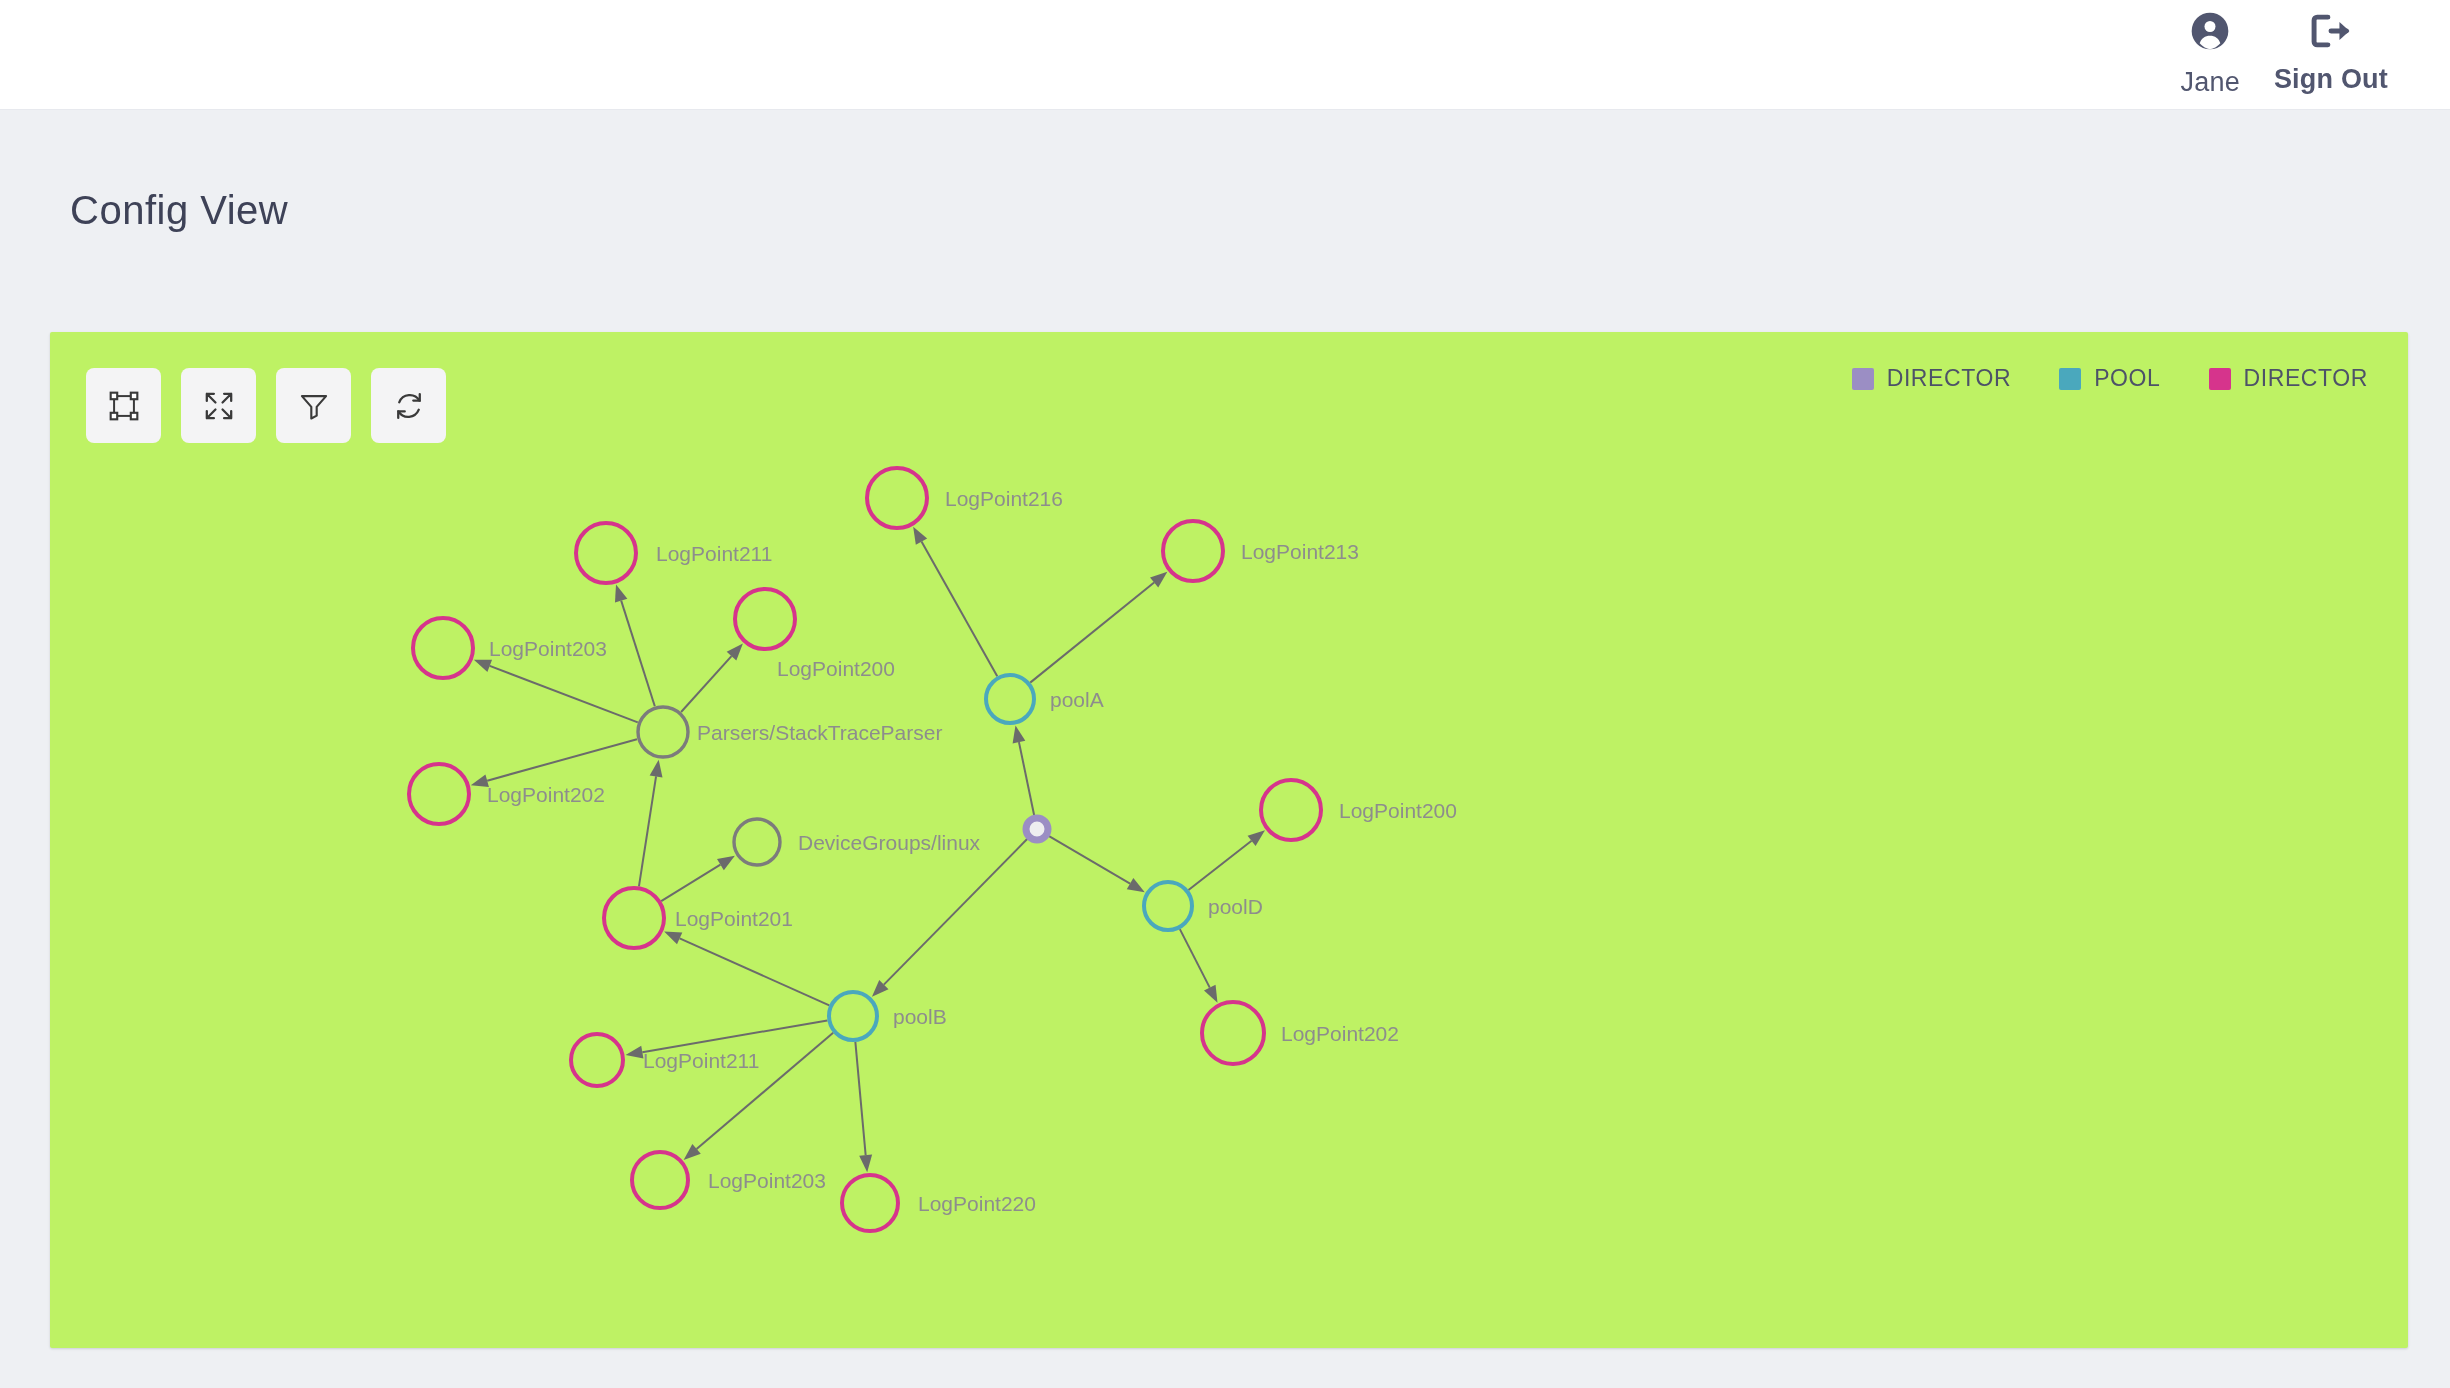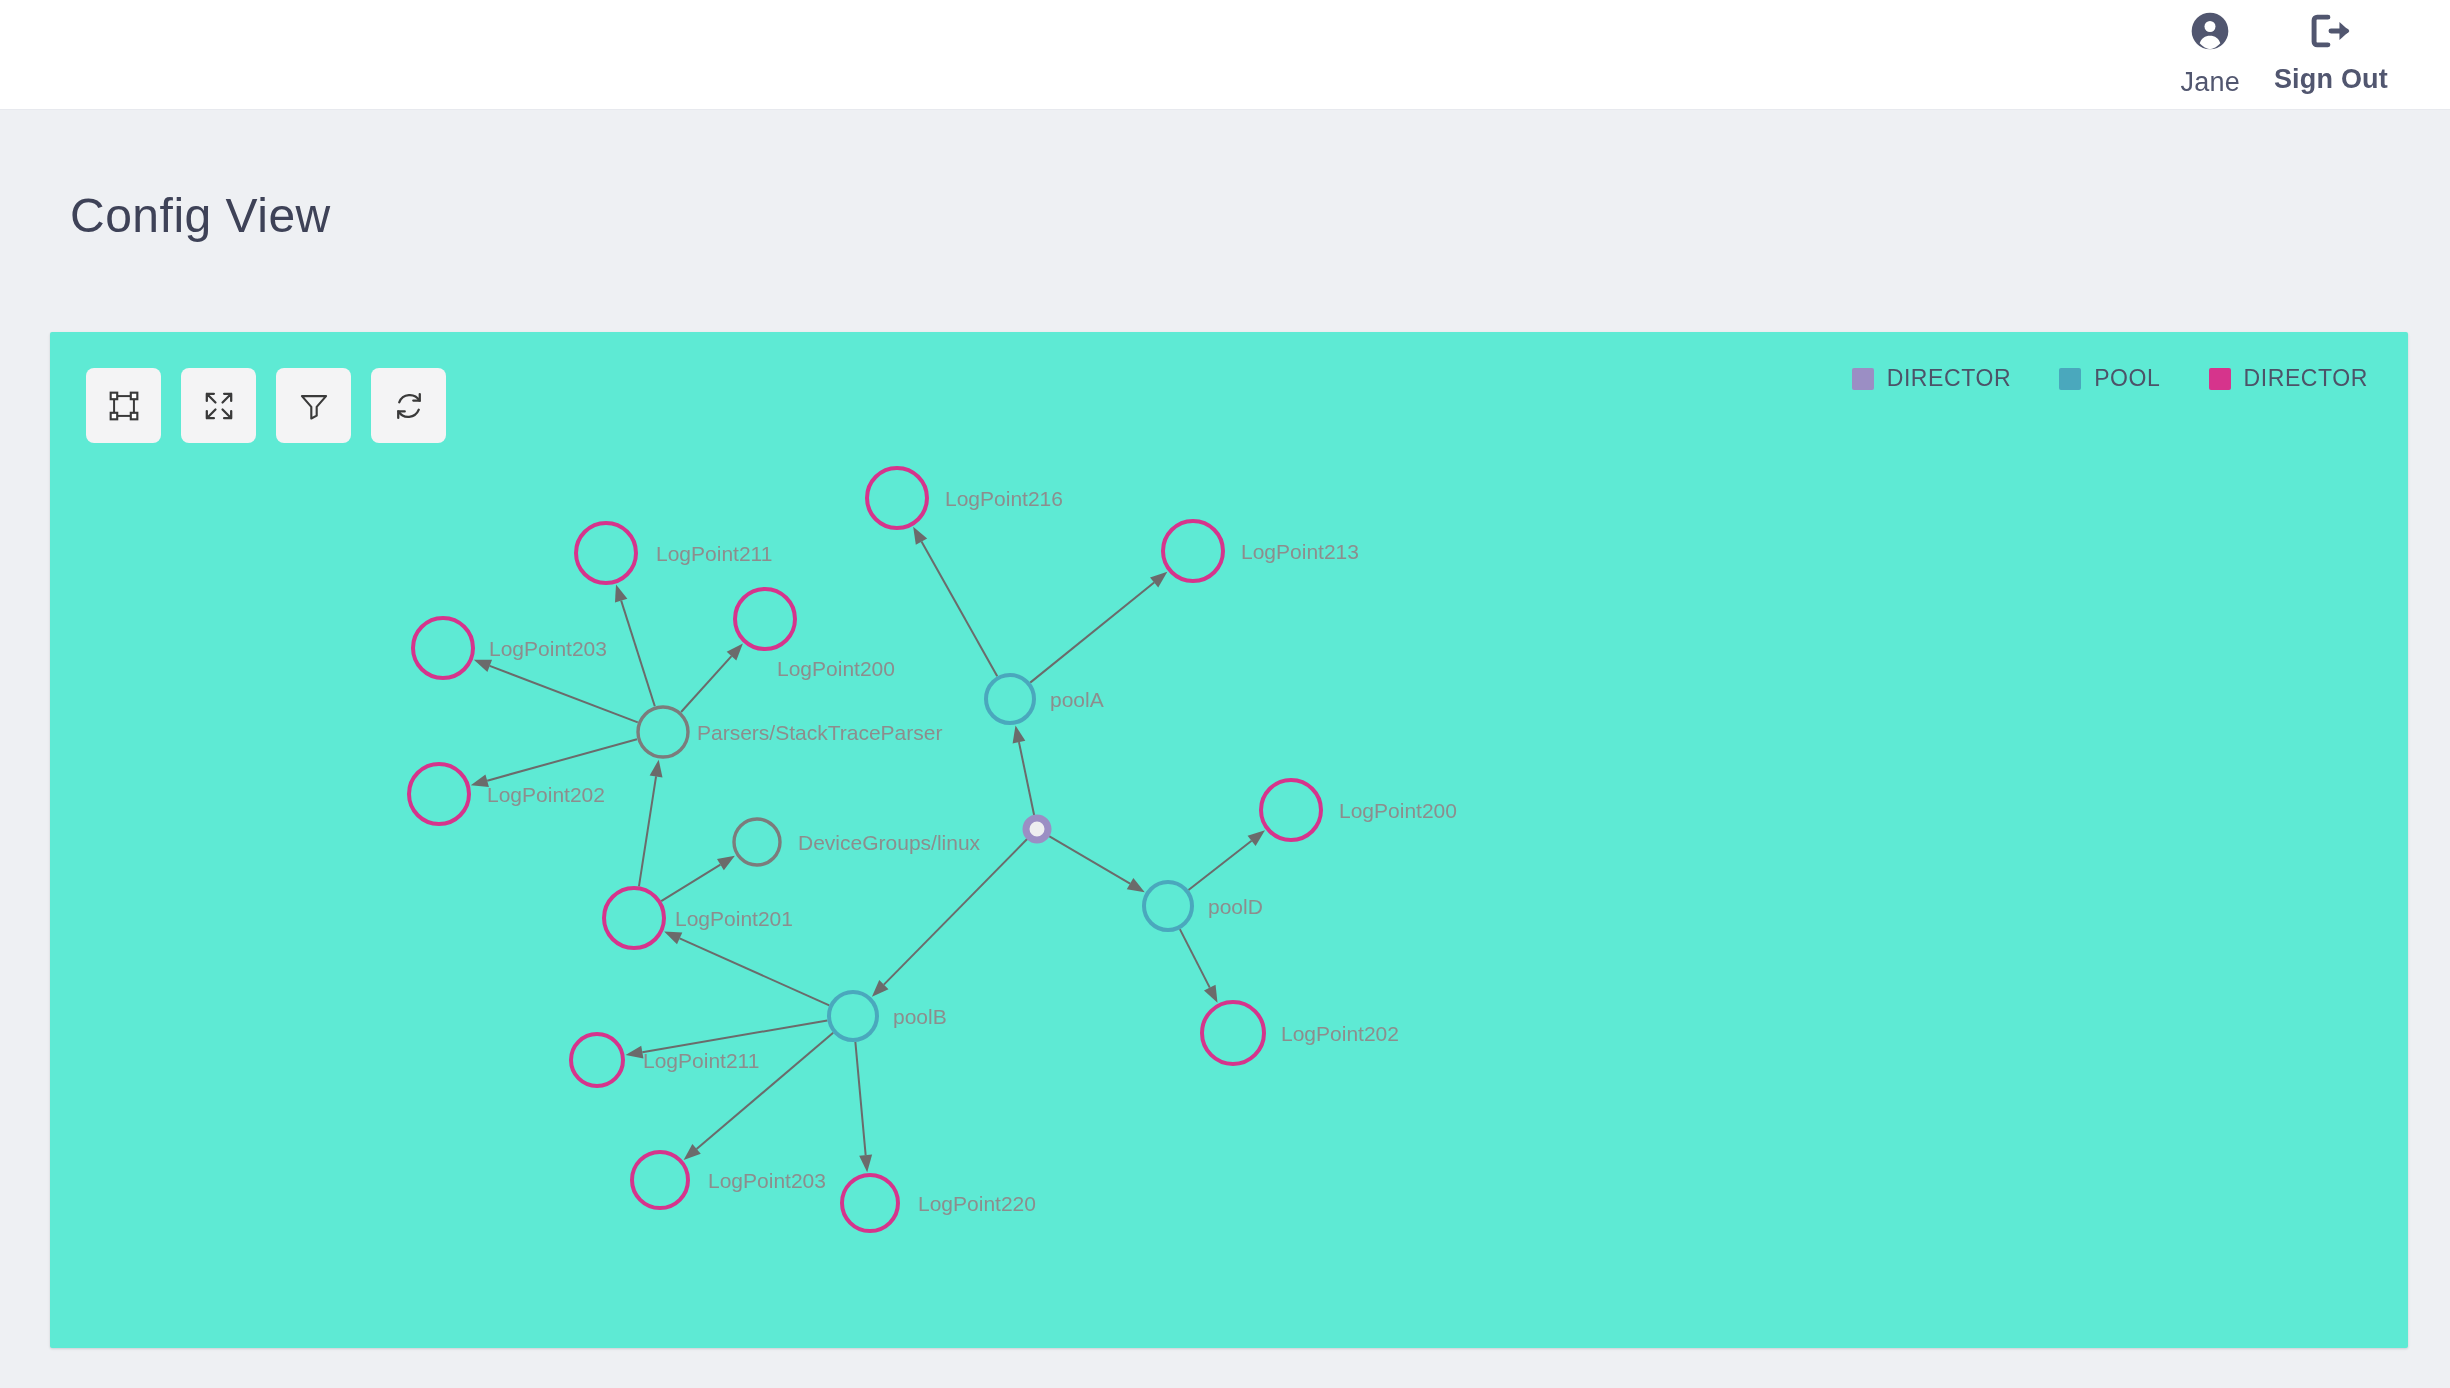--- a/index.html
+++ b/index.html
@@ -31,35 +31,35 @@
   .user-chip .label, .signout-chip .label {
     font-size: 27px;
     color: #51566f;
     letter-spacing: .2px;
   }
   .avatar-ico { width: 40px; height: 40px; display:block; }
   .signout-ico { width: 40px; height: 34px; display:block; }
 
   
   .page-title {
-    font-size: 48px;
+    font-size: 40px;
     font-weight: 400;
     color: #3e4257;
     letter-spacing: .5px;
     padding: 78px 0 0 70px;
     height: 222px;
   }
 
   
   .card {
     position: relative;
     margin: 0 42px 0 50px;
     width: 2358px;
     height: 1016px;
-    background: #5eead4;
+    background: #bef264;
     border-radius: 2px;
     box-shadow: 0 1px 3px rgba(30,35,50,.10), 0 1px 2px rgba(30,35,50,.06);
   }
 
   
   .toolbar {
     position: absolute;
     top: 36px; left: 36px;
     display: flex;
     gap: 20px;

